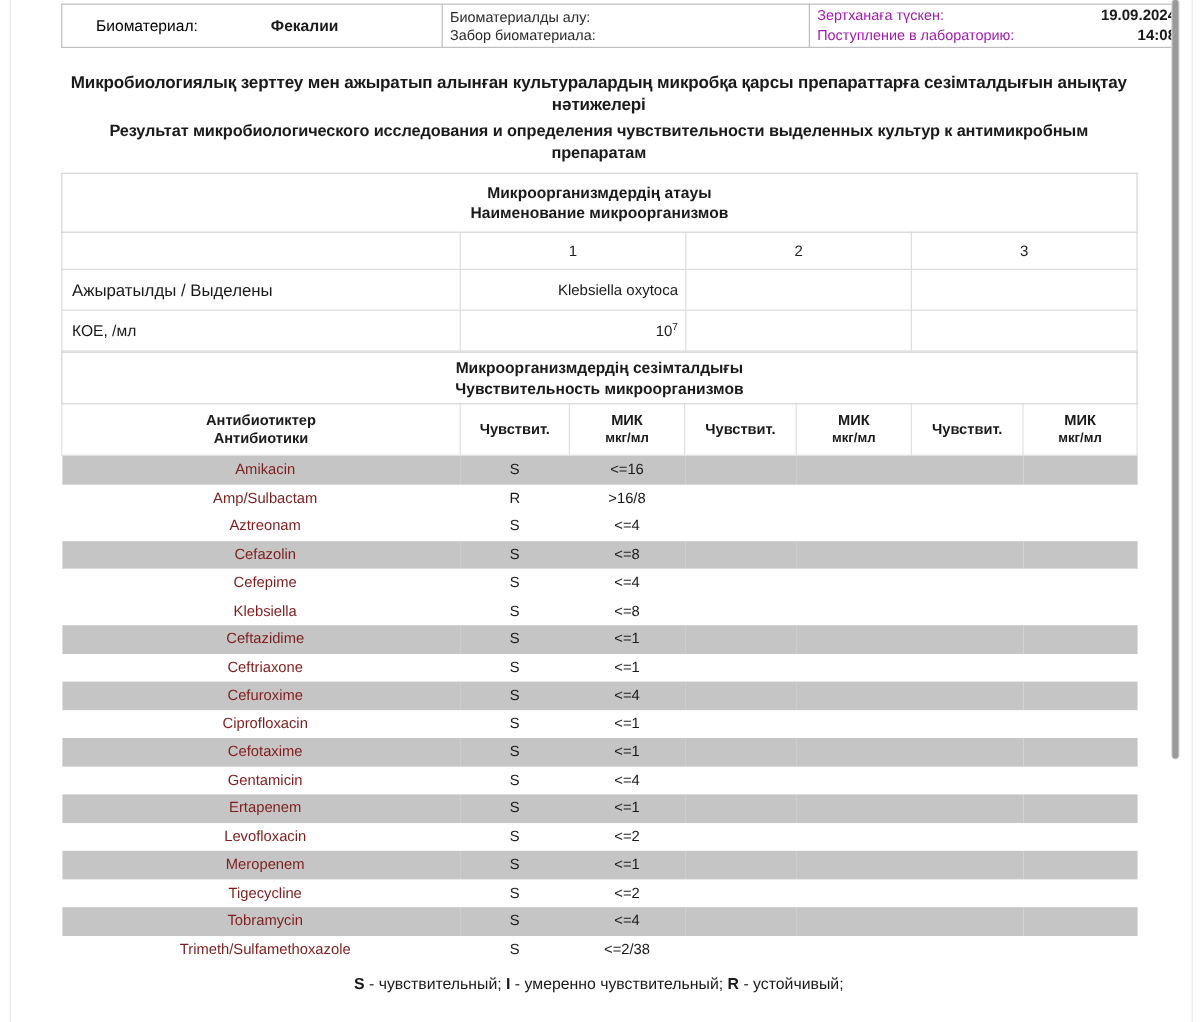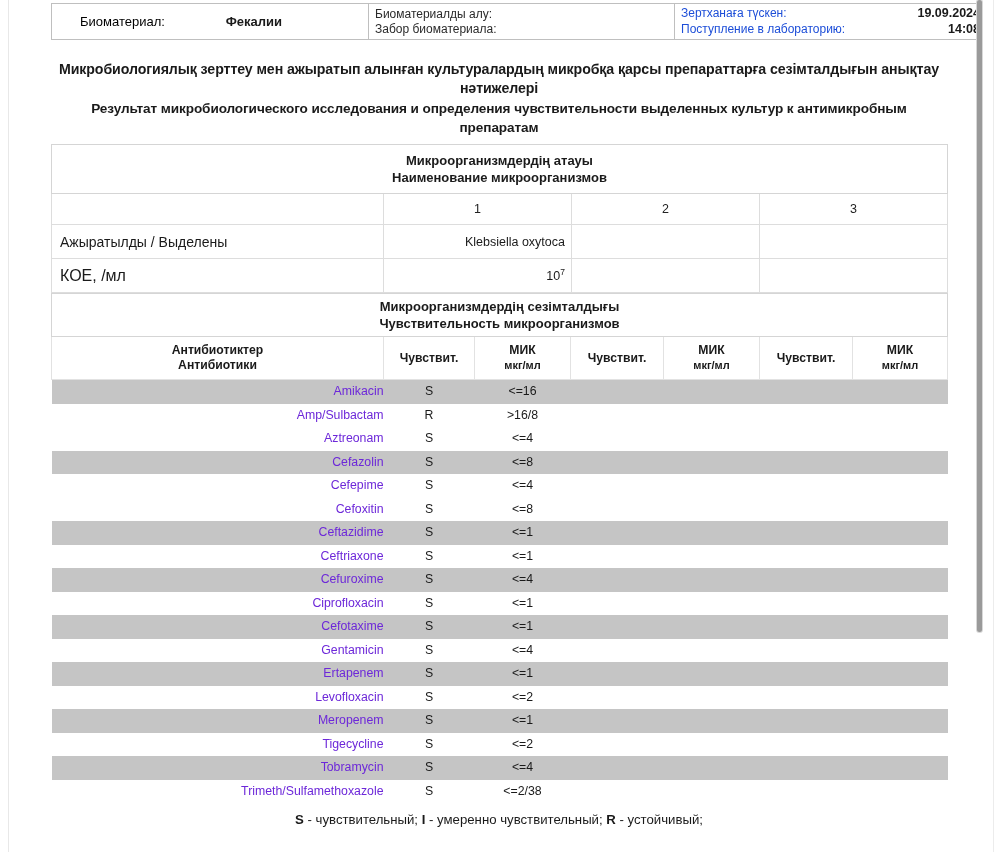--- a/index.html
+++ b/index.html
@@ -95,21 +95,21 @@
   .kv2 { line-height: 15px; }
   .kv2 .l1, .kv2 .l2 { font-size: 12px; color: #2a2a2a; white-space: nowrap; }
 
   .recv-grid {
     display: grid;
     grid-template-columns: 1fr auto;
     row-gap: 1px;
     column-gap: 8px;
     align-items: center;
   }
-  .recv-grid .k { font-size: 12px; color: #1d4ed8; white-space: nowrap; }
+  .recv-grid .k { font-size: 12px; color: #a21caf; white-space: nowrap; }
   .recv-grid .v { font-size: 12.5px; font-weight: bold; text-align: right; white-space: nowrap; }
 
   
   .title-block {
     text-align: center;
     margin: 20px 0 0 0;
     padding: 0 4px;
   }
   .title-kz {
     font-weight: bold;
@@ -157,21 +157,21 @@
     color: #222;
   }
   .micro .rowlabel-b {
     font-weight: normal;
     font-size: 14px;
     padding-left: 8px;
     height: 27px;
     vertical-align: middle;
   }
   .micro .rowlabel {
-    font-size: 16px;
+    font-size: 13px;
     padding-left: 8px;
     height: 27px;
     vertical-align: middle;
   }
   .micro .cell-c {
     text-align: right;
     vertical-align: middle;
     font-size: 12.5px;
   }
 
@@ -217,22 +217,22 @@
   .sens tbody tr { height: 23.5px; }
   .sens tbody td {
     border: none;
     font-size: 12.3px;
     height: 23.5px;
     line-height: 23.5px;
     padding: 0;
   }
   .sens tbody td.ab {
     padding-left: 7px;
-    text-align: right;
-    color: #6d28d9;
+    text-align: center;
+    color: #7f1d1d;
   }
   .sens tbody td.sv, .sens tbody td.mic {
     text-align: center;
     color: #1a1a1a;
   }
   .sens tbody tr.alt td { background: #c5c5c5; }
   .sens tbody tr.plain td { background: #ffffff; }
 
   
   .legend {
@@ -402,21 +402,21 @@
           <tr class="plain">
             <td class="ab">Cefepime</td>
             <td class="sv">S</td>
             <td class="mic">&lt;=4</td>
             <td class="sv"></td>
             <td class="mic"></td>
             <td class="sv"></td>
             <td class="mic"></td>
           </tr>
           <tr class="plain">
-            <td class="ab">Cefoxitin</td>
+            <td class="ab">Klebsiella</td>
             <td class="sv">S</td>
             <td class="mic">&lt;=8</td>
             <td class="sv"></td>
             <td class="mic"></td>
             <td class="sv"></td>
             <td class="mic"></td>
           </tr>
           <tr class="alt">
             <td class="ab">Ceftazidime</td>
             <td class="sv">S</td>

